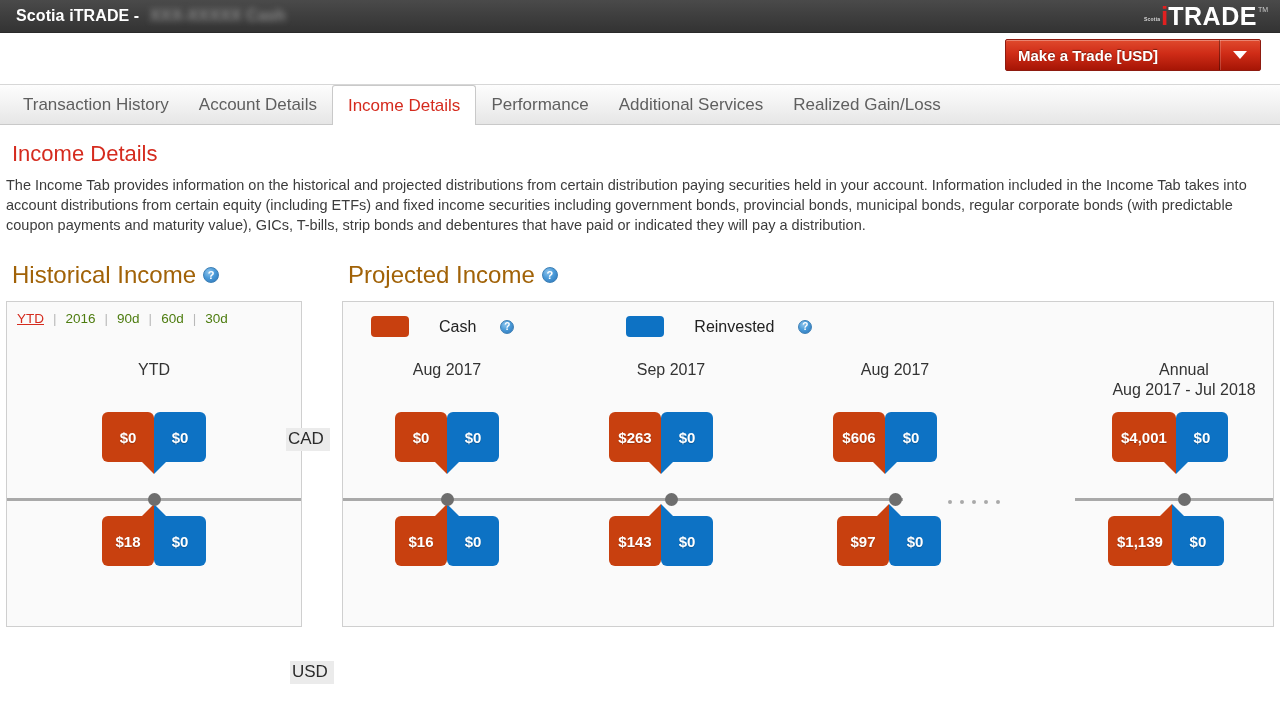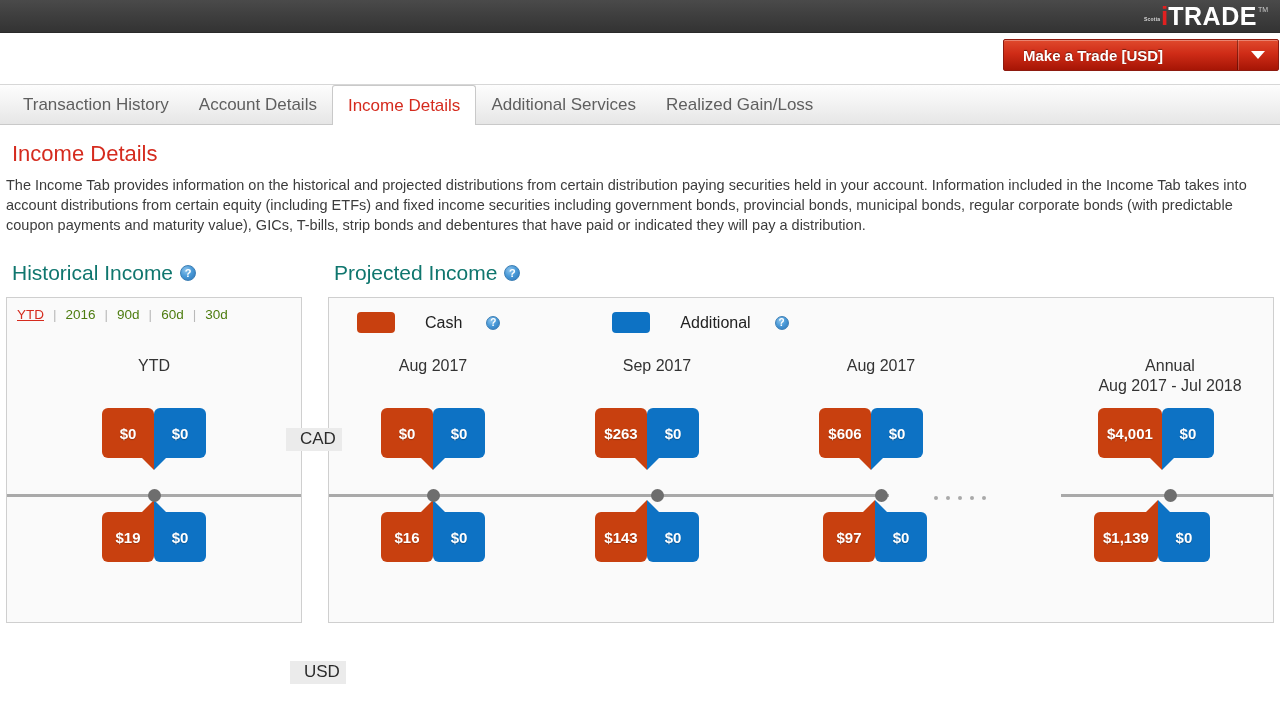--- a/index.html
+++ b/index.html
@@ -78,29 +78,28 @@
 
   
   .tradebar {
     position: relative;
     height: 52px;
     background: #ffffff;
     border-bottom: 1px solid #d7d7d7;
   }
   .make-trade {
     position: absolute;
-    right: 1px; top: 6px;
-    width: 276px; height: 32px;
+    right: 19px; top: 6px;
+    width: 256px; height: 32px;
     border: 1px solid #8e1b10;
     border-radius: 2px;
     background: linear-gradient(180deg, #e04a2d 0%, #cf2c17 45%, #a61505 100%);
     box-shadow: inset 0 1px 0 rgba(255,255,255,.32);
     display: flex; align-items: center;
     cursor: pointer;
-    padding-left: 7px;
   }
   .make-trade-label {
     flex: 1;
     color: #ffffff;
     font-size: 15px;
     font-weight: bold;
     padding-left: 12px;
     text-shadow: 0 -1px 1px rgba(0,0,0,.45);
     white-space: nowrap;
   }
@@ -165,29 +164,29 @@
     font-size: 14.5px;
     line-height: 20px;
     color: #3c3c3c;
     padding: 0 0 0 0;
     width: 1278px;
   }
 
   
   .sections { display: flex; margin-top: 26px; }
   .col-hist { width: 296px; flex: 0 0 296px; }
-  .col-proj { flex: 1; margin-left: 26px; }
+  .col-proj { flex: 1; margin-left: 40px; }
 
   .sec-head {
     display: flex; align-items: center;
     gap: 7px;
     padding-left: 6px;
     margin-bottom: 12px;
   }
-  .sec-title { color: #0f766e; font-size: 21px; }
+  .sec-title { color: #a16207; font-size: 24px; }
 
   .help-icon {
     display: inline-block;
     width: 16px; height: 16px;
     border-radius: 50%;
     background: radial-gradient(circle at 36% 30%, #8dc4ec 0%, #4a9ad8 46%, #2b74b8 100%);
     border: 1px solid #3d7fb5;
     color: #ffffff;
     font-size: 11px;
     font-weight: bold;
@@ -329,31 +328,35 @@
     border-right: 13px solid transparent;
     border-bottom: 13px solid #0d72c4;
   }
 
   
   .cur-tag {
     position: absolute;
     background: #ebebeb;
     color: #2b2b2b;
     font-size: 17px;
-    padding: 1px 6px 2px 14px;
+    padding: 1px 6px 2px 2px;
     z-index: 10;
     white-space: nowrap;
   }
   .cur-cad { left: 286px; top: 428px; }
   .cur-usd { left: 290px; top: 661px; }
 </style>
 </head>
 <body>
 
 <div class="topbar">
+  <div class="topbar-title">
+    <span>Scotia iTRADE -</span>
+    <span class="acct-redacted">XXX-XXXXX Cash</span>
+  </div>
   <div class="brand">
     <span class="brand-scotia">Scotia</span>
     <span class="brand-i">i</span>
     <span class="brand-trade">TRADE</span>
     <span class="brand-tm">TM</span>
   </div>
 </div>
 
 <div class="tradebar">
   <div class="make-trade">
@@ -367,20 +370,23 @@
 
 <div class="tabstrip">
   <div class="tab">
       <span>Transaction History</span>
     </div>
   <div class="tab">
       <span>Account Details</span>
     </div>
   <div class="tab active">
       <span>Income Details</span>
+    </div>
+  <div class="tab">
+      <span>Performance</span>
     </div>
   <div class="tab">
       <span>Additional Services</span>
     </div>
   <div class="tab">
       <span>Realized Gain/Loss</span>
     </div>
 </div>
 
 <div class="page">
@@ -416,42 +422,42 @@
             <div class="tl-label">
               <span>YTD</span>
             </div>
             <div class="tl-node"></div>
 
             <div class="bub-row cad">
               <div class="bub cash">$0</div>
               <div class="bub reinv">$0</div>
             </div>
             <div class="bub-row usd">
-              <div class="bub cash">$19</div>
+              <div class="bub cash">$18</div>
               <div class="bub reinv">$0</div>
             </div>
           </div>
         </div>
       </div>
     </div>
 
     <div class="col-proj">
       <div class="sec-head">
         <span class="sec-title">Projected Income</span>
         <span class="help-icon">?</span>
       </div>
 
       <div class="panel panel-proj">
         <div class="legend">
           <span class="swatch cash"></span>
           <span class="legend-text">Cash</span>
           <span class="help-icon sm">?</span>
           <span class="legend-gap"></span>
           <span class="swatch reinv"></span>
-          <span class="legend-text">Additional</span>
+          <span class="legend-text">Reinvested</span>
           <span class="help-icon sm">?</span>
         </div>
 
         <div class="chart">
           <div class="axis-line"></div>
           <div class="axis-dotgap" style="left:560px;width:172px"></div>
           <div class="axis-dots" style="left:605px">
             <i></i>
               <i></i>
               <i></i>

